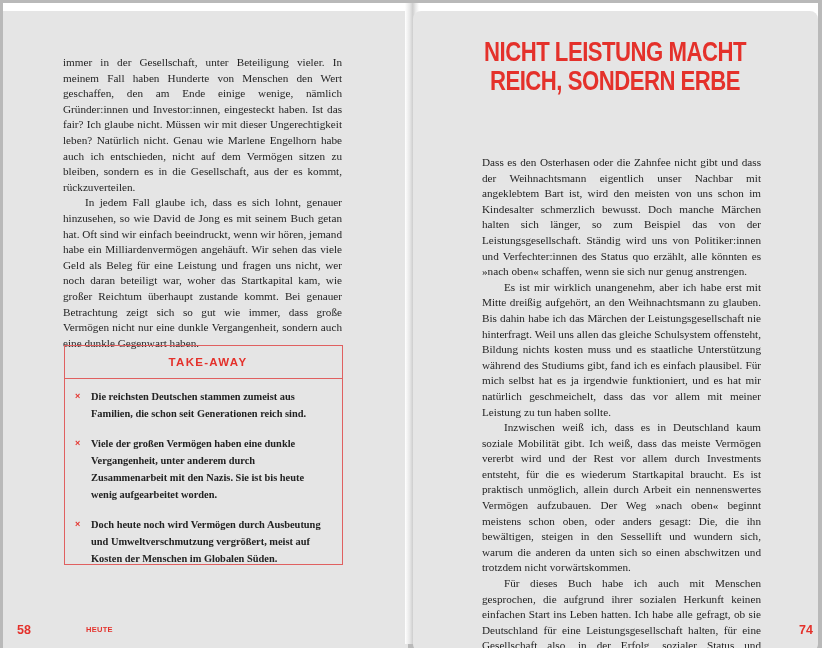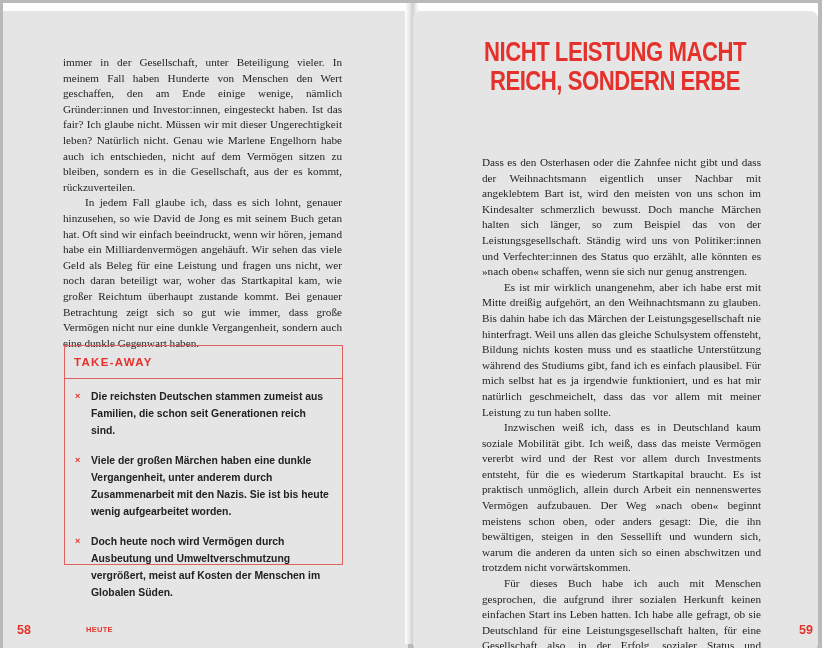--- a/index.html
+++ b/index.html
@@ -12,26 +12,26 @@
     background:linear-gradient(to right,#ffffff 0%,#e6e6e6 35%,#cfcfcf 55%,#e8e8e8 75%,#ffffff 100%); }
   .body-text { position:absolute; font-family:"Liberation Serif","DejaVu Serif",serif; font-size:11.2px; line-height:15.6px; color:#1e1e1e; text-align:justify; }
   .body-text p { margin:0; }
   .body-text p.indent { text-indent:22px; }
   .left-text { left:60px; top:44px; width:279px; }
   .right-text { left:69px; top:144px; width:279px; }
   .headline { position:absolute; left:0; top:27px; width:404px; text-align:center; color:#e4312b;
     font-family:"Liberation Sans","DejaVu Sans",sans-serif; font-weight:bold; font-size:27px; line-height:29px;
     letter-spacing:-0.6px; transform:scaleX(0.82); transform-origin:center; }
   .takeaway { position:absolute; left:61px; top:334px; width:277px; height:218px; border:1.4px solid #e06060; }
-  .takeaway-head { height:32px; border-bottom:1.4px solid #e06060; display:flex; align-items:center; padding-left:9px; }
+  .takeaway-head { height:32px; border-bottom:1.4px solid #e06060; display:flex; align-items:center; padding-left:9px;justify-content:center; }
   .takeaway-title { font-family:"Liberation Sans","DejaVu Sans",sans-serif; font-weight:bold; font-size:11.5px; letter-spacing:1.3px; color:#e4312b; }
   .takeaway-list { list-style:none; margin:0; padding:9px 10px 0 10px; }
   .takeaway-item { display:flex; margin-bottom:13px; }
   .bullet { flex:0 0 16px; color:#e4312b; font-family:"Liberation Sans","DejaVu Sans",sans-serif; font-weight:bold; font-size:9px; line-height:17px; }
-  .item-text { font-family:Liberation Sans, sans-serif; font-weight:bold; font-size:10.4px; line-height:17px; color:#222; }
+  .item-text { font-family:Liberation Serif, serif; font-weight:bold; font-size:10.4px; line-height:17px; color:#222; }
   .folio { position:absolute; top:612px; font-family:"Liberation Sans","DejaVu Sans",sans-serif; font-weight:bold; color:#e4312b; }
   .folio-num { font-size:12.5px; }
   .folio-left { left:14px; }
   .running-head { left:35px; top:614px; font-size:7.5px; letter-spacing:0.3px;margin-left:48px; }
   .folio-right { left:386px; }
 </style>
 </head>
 <body>
 
 <div class="spread">
@@ -46,21 +46,21 @@
       <div class="takeaway-head">
         <span class="takeaway-title">TAKE-AWAY</span>
       </div>
       <ul class="takeaway-list">
         <li class="takeaway-item">
           <span class="bullet">×</span>
           <span class="item-text">Die reichsten Deutschen stammen zumeist aus Familien, die schon seit Generationen reich sind.</span>
         </li>
         <li class="takeaway-item">
           <span class="bullet">×</span>
-          <span class="item-text">Viele der großen Märchen haben eine dunkle Vergangenheit, unter anderem durch Zusammenarbeit mit den Nazis. Sie ist bis heute wenig aufgearbeitet worden.</span>
+          <span class="item-text">Viele der großen Vermögen haben eine dunkle Vergangenheit, unter anderem durch Zusammenarbeit mit den Nazis. Sie ist bis heute wenig aufgearbeitet worden.</span>
         </li>
         <li class="takeaway-item">
           <span class="bullet">×</span>
           <span class="item-text">Doch heute noch wird Vermögen durch Ausbeutung und Umweltverschmutzung vergrößert, meist auf Kosten der Menschen im Globalen Süden.</span>
         </li>
       </ul>
     </div>
 
     <span class="folio folio-num folio-left">58</span>
     <span class="folio running-head">HEUTE</span>
@@ -74,16 +74,16 @@
       <div>REICH, SONDERN ERBE</div>
     </div>
 
     <div class="body-text right-text">
       <p>Dass es den Osterhasen oder die Zahnfee nicht gibt und dass der Weihnachtsmann eigentlich unser Nachbar mit angeklebtem Bart ist, wird den meisten von uns schon im Kindesalter schmerzlich bewusst. Doch manche Märchen halten sich länger, so zum Beispiel das von der Leistungsgesellschaft. Ständig wird uns von Politiker:innen und Verfechter:innen des Status quo erzählt, alle könnten es »nach oben« schaffen, wenn sie sich nur genug anstrengen.</p>
       <p class="indent">Es ist mir wirklich unangenehm, aber ich habe erst mit Mitte dreißig aufgehört, an den Weihnachtsmann zu glauben. Bis dahin habe ich das Märchen der Leistungsgesellschaft nie hinterfragt. Weil uns allen das gleiche Schulsystem offensteht, Bildung nichts kosten muss und es staatliche Unterstützung während des Studiums gibt, fand ich es einfach plausibel. Für mich selbst hat es ja irgendwie funktioniert, und es hat mir natürlich geschmeichelt, dass das vor allem mit meiner Leistung zu tun haben sollte.</p>
       <p class="indent">Inzwischen weiß ich, dass es in Deutschland kaum soziale Mobilität gibt. Ich weiß, dass das meiste Vermögen vererbt wird und der Rest vor allem durch Investments entsteht, für die es wiederum Startkapital braucht. Es ist praktisch unmöglich, allein durch Arbeit ein nennenswertes Vermögen aufzubauen. Der Weg »nach oben« beginnt meistens schon oben, oder anders gesagt: Die, die ihn bewältigen, steigen in den Sessellift und wundern sich, warum die anderen da unten sich so einen abschwitzen und trotzdem nicht vorwärtskommen.</p>
       <p class="indent">Für dieses Buch habe ich auch mit Menschen gesprochen, die aufgrund ihrer sozialen Herkunft keinen einfachen Start ins Leben hatten. Ich habe alle gefragt, ob sie Deutschland für eine Leistungsgesellschaft halten, für eine Gesellschaft also, in der Erfolg, sozialer Status und Vermögenssituation einer Person davon abhängen, was sie leistet. Meine Gesprächspartner:innen haben</p>
     </div>
 
-    <span class="folio folio-num folio-right">59</span>
+    <span class="folio folio-num folio-right">74</span>
   </div>
 
 </div>
 
 </body></html>

